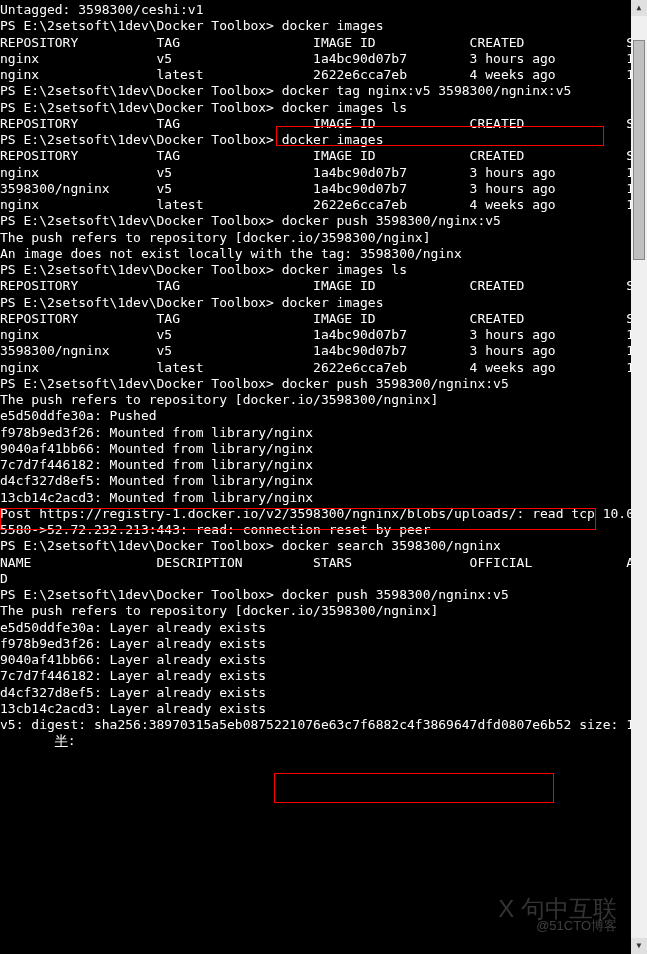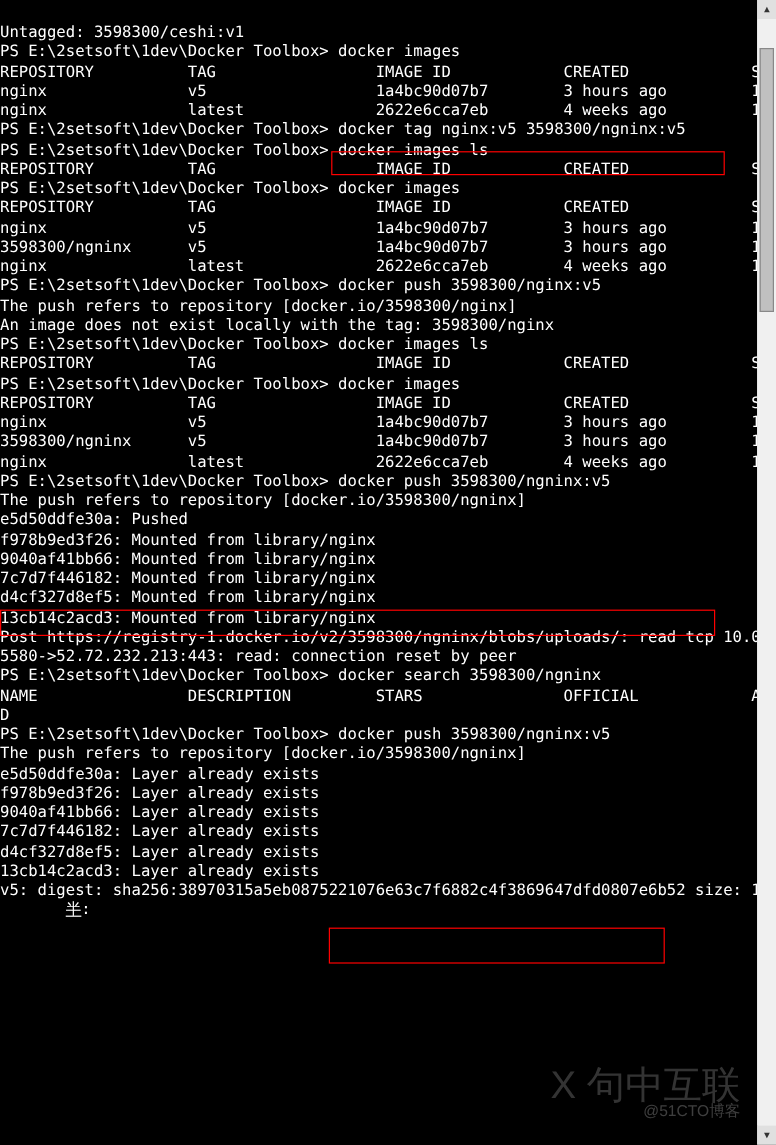--- a/index.html
+++ b/index.html
@@ -12,21 +12,21 @@
       color: #fff;
       font-family: 'Consolas', 'Monaco', monospace;
       font-size: 13px;
       line-height: 1.25;
       width: 647px;
       height: 954px;
       overflow: hidden;
       position: relative;
     }
     .terminal {
-      padding: 20px 0;
+      padding: 2px 0;
       white-space: pre;
     }
     .line {
       display: block;
       min-height: 16px;
     }
     .highlight-box {
       border: 1px solid #ff0000;
       position: absolute;
       pointer-events: none;
@@ -69,21 +69,21 @@
       color: #333;
     }
     .scrollbar-arrow.up { top: 0; }
     .scrollbar-arrow.down { bottom: 0; }
     .watermark {
       position: absolute;
       bottom: 30px;
       right: 30px;
       opacity: 0.25;
       color: #ccc;
-      font-size: 32px;
+      font-size: 24px;
       font-family: sans-serif;
       pointer-events: none;
     }
     .watermark-sub {
       position: absolute;
       bottom: 20px;
       right: 30px;
       opacity: 0.3;
       color: #ccc;
       font-size: 13px;

